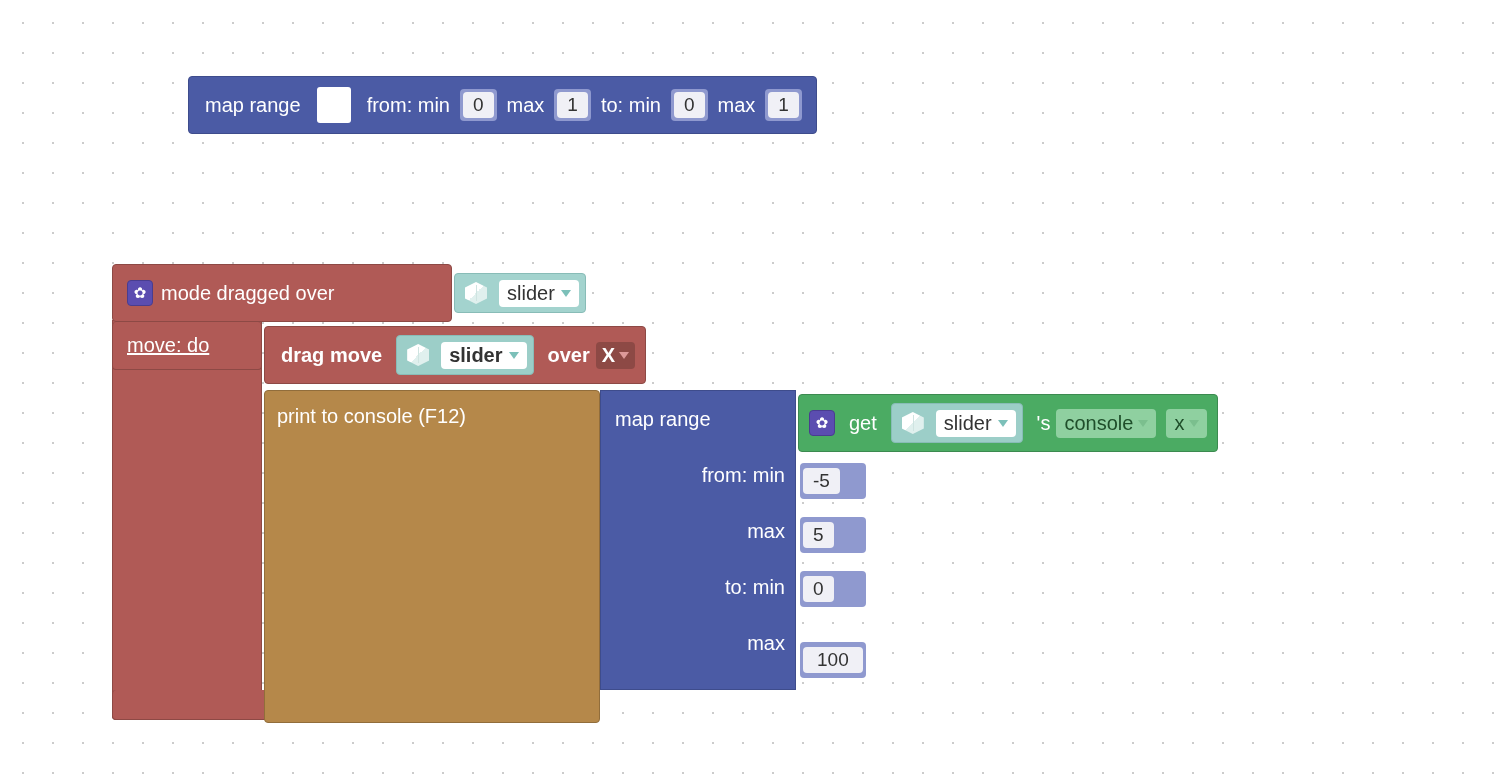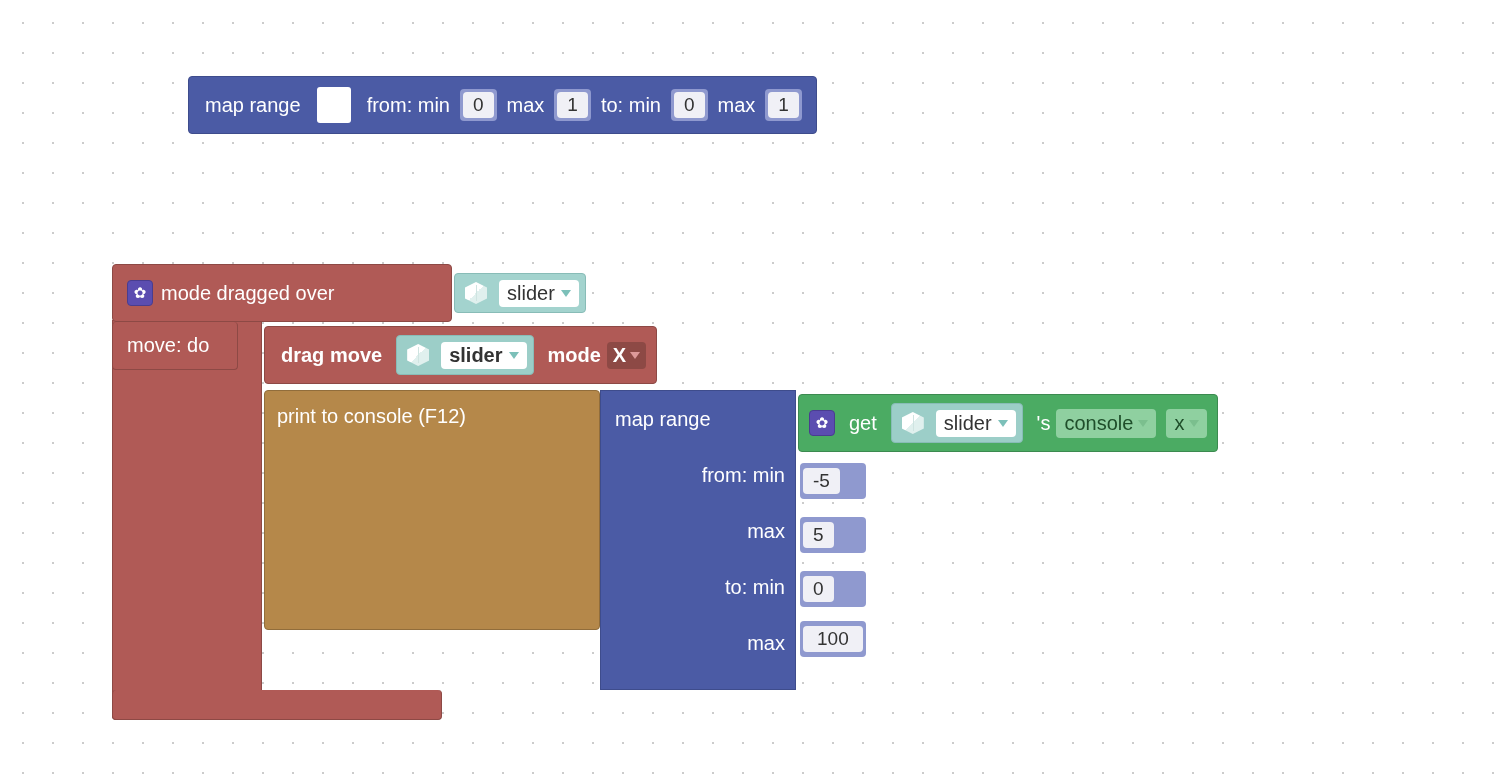--- a/index.html
+++ b/index.html
@@ -198,43 +198,43 @@
 <div class="block" style="left:454px; top:267px; height:52px;">
   <span class="obj">
     <span class="cube"></span>
     <span class="dd">
       <span>slider</span>
       <span class="tri tri-teal"></span>
     </span>
   </span>
 </div>
 
-<div class="block cinnabar" style="left:112px; top:322px; width:126px; height:48px; border-top:none; padding-left:14px;">
+<div class="block cinnabar" style="left:112px; top:322px; width:150px; height:48px; border-top:none; padding-left:14px;text-decoration:underline;">
   <span>move: do</span>
 </div>
 
 <div class="block cinnabar" style="left:112px; top:690px; width:330px; height:30px; border-top:none;"></div>
 
 <div class="block cinnabar pad" style="left:264px; top:326px; height:58px;font-weight:bold;">
   <span class="label">drag move</span>
   <span class="obj obj2" style="margin:0 8px;">
     <span class="cube"></span>
     <span class="dd">
       <span>slider</span>
       <span class="tri tri-teal"></span>
     </span>
   </span>
-  <span class="label">mode</span>
+  <span class="label">over</span>
   <span class="dd-redlbl">
     <span>X</span>
     <span class="tri" style="color:#d99;"></span>
   </span>
 </div>
 
-<div class="block sienna" style="left:264px; top:390px; width:336px; height:240px; align-items:flex-start; padding:14px 12px;">
+<div class="block sienna" style="left:264px; top:390px; width:336px; height:333px; align-items:flex-start; padding:14px 12px;">
   <span>print to console (F12)</span>
 </div>
 
 <div class="indigo-col" style="left:600px; top:390px; width:196px; height:300px;">
   <div class="row56" style="justify-content:flex-start; padding-left:14px;">map range</div>
   <div class="row56">from: min</div>
   <div class="row56">max</div>
   <div class="row56">to: min</div>
   <div class="row56">max</div>
 </div>
@@ -242,21 +242,21 @@
 <div class="sockets-col" style="left:800px; top:454px;">
   <span class="num-socket" style="margin:9px 0;">
     <span class="num-chip">-5</span>
   </span>
   <span class="num-socket" style="margin:9px 0;">
     <span class="num-chip">5</span>
   </span>
   <span class="num-socket" style="margin:9px 0;">
     <span class="num-chip">0</span>
   </span>
-  <span class="num-socket" style="margin:5px 0;">
+  <span class="num-socket" style="margin:26px 0;">
     <span class="num-chip" style="padding:2px 14px;">100</span>
   </span>
 </div>
 
 <div class="block green pad" style="left:798px; top:394px; height:58px;">
   <span class="gear">✿</span>
   <span class="label">get</span>
   <span class="obj obj2" style="margin:0 8px;">
     <span class="cube"></span>
     <span class="dd">

